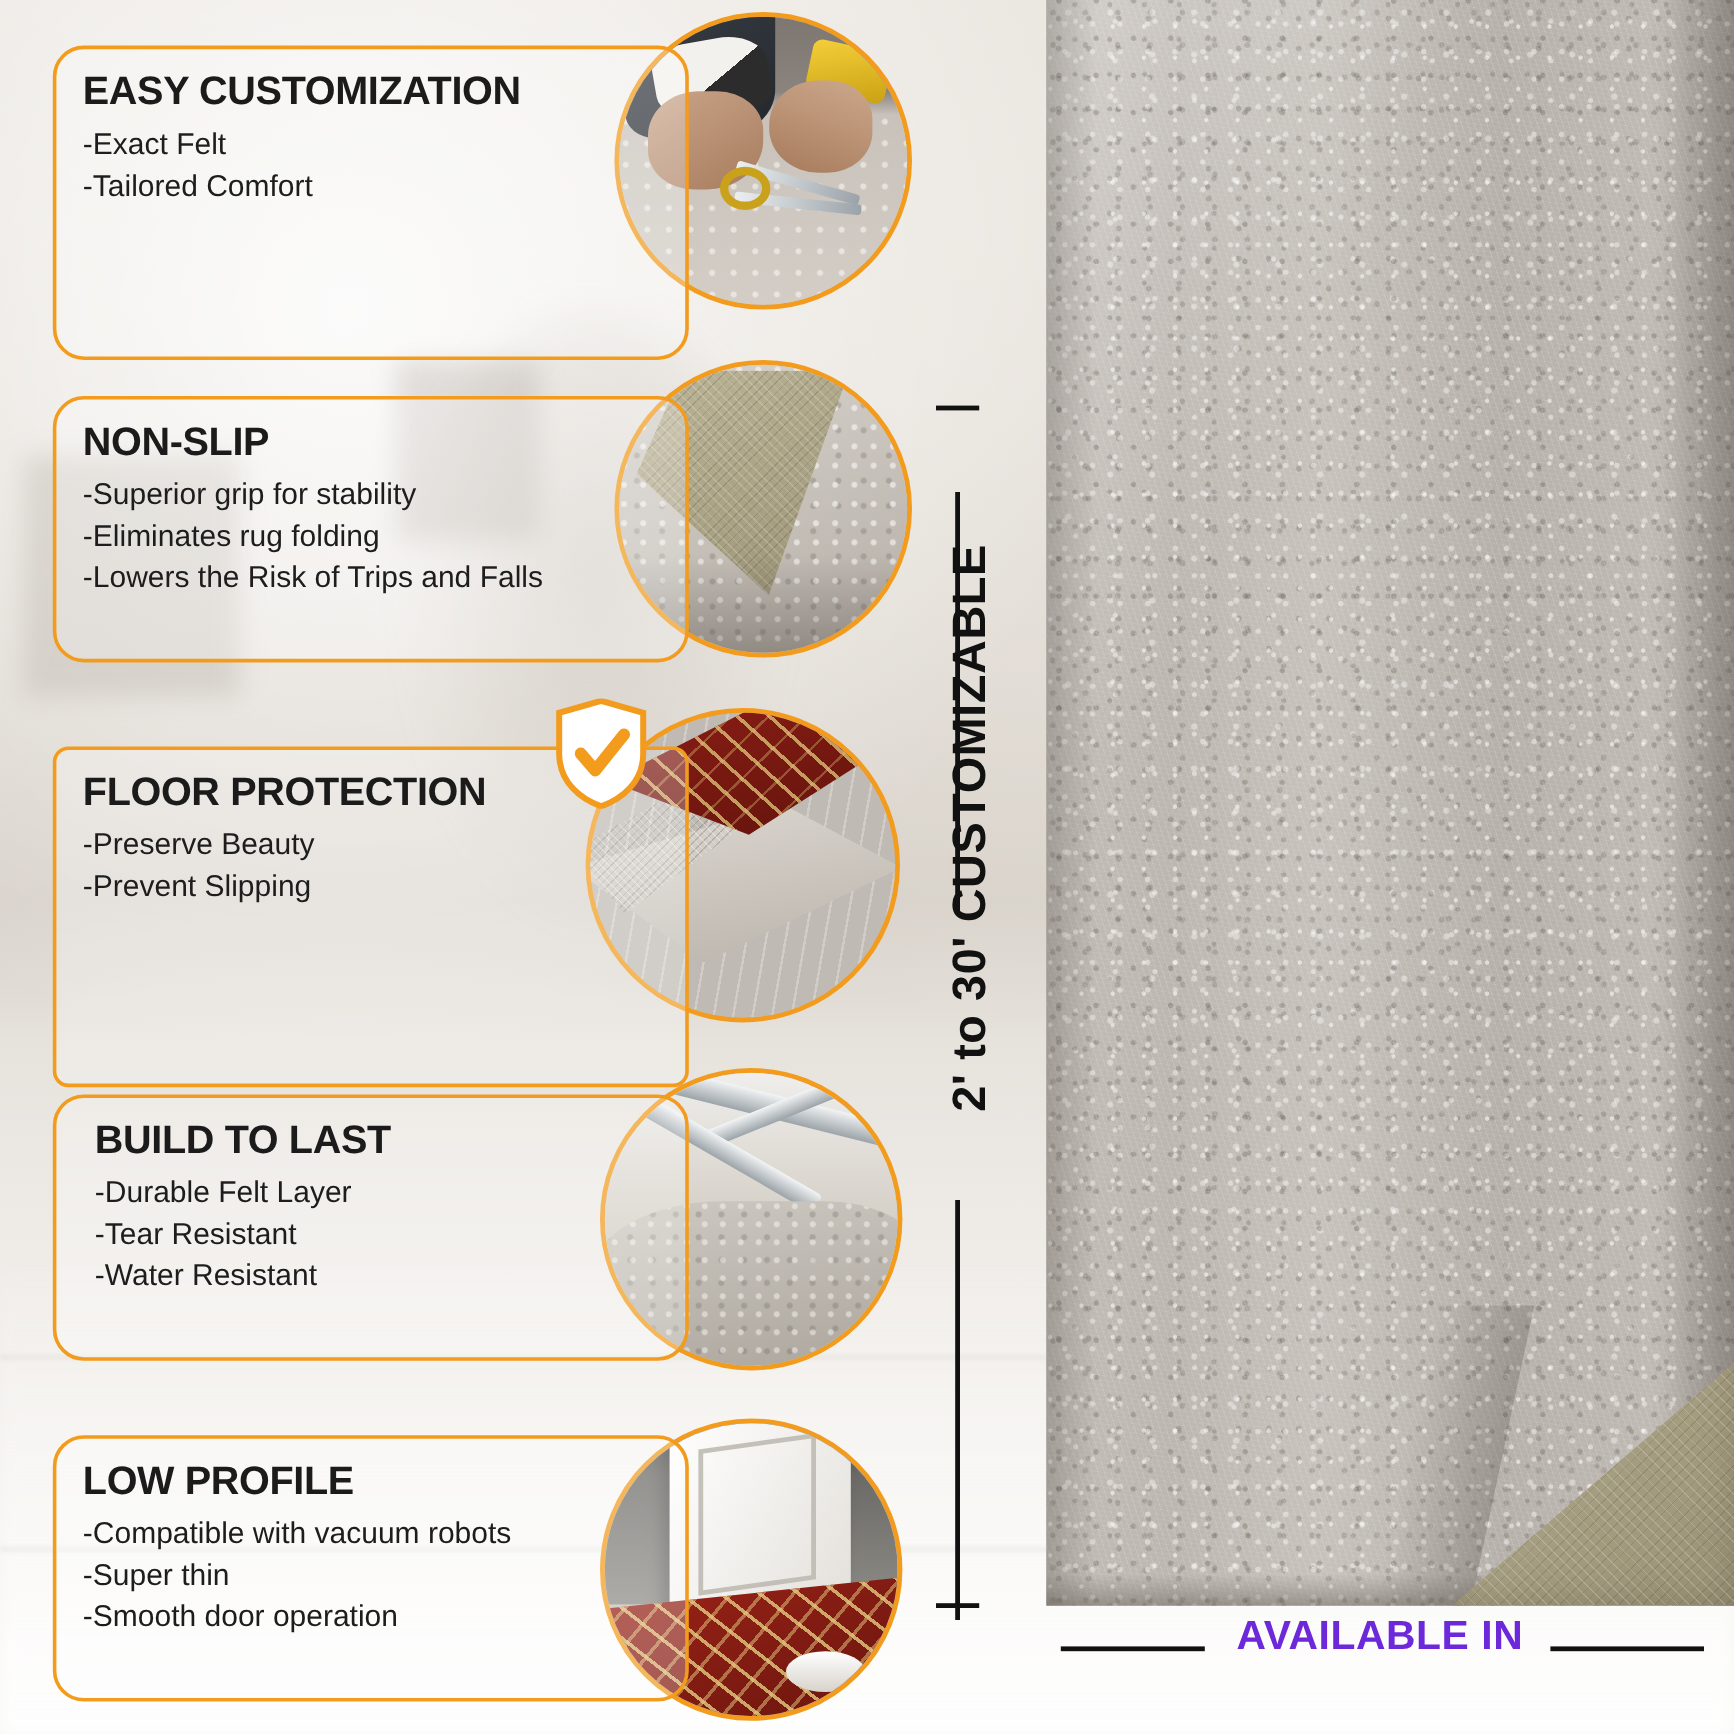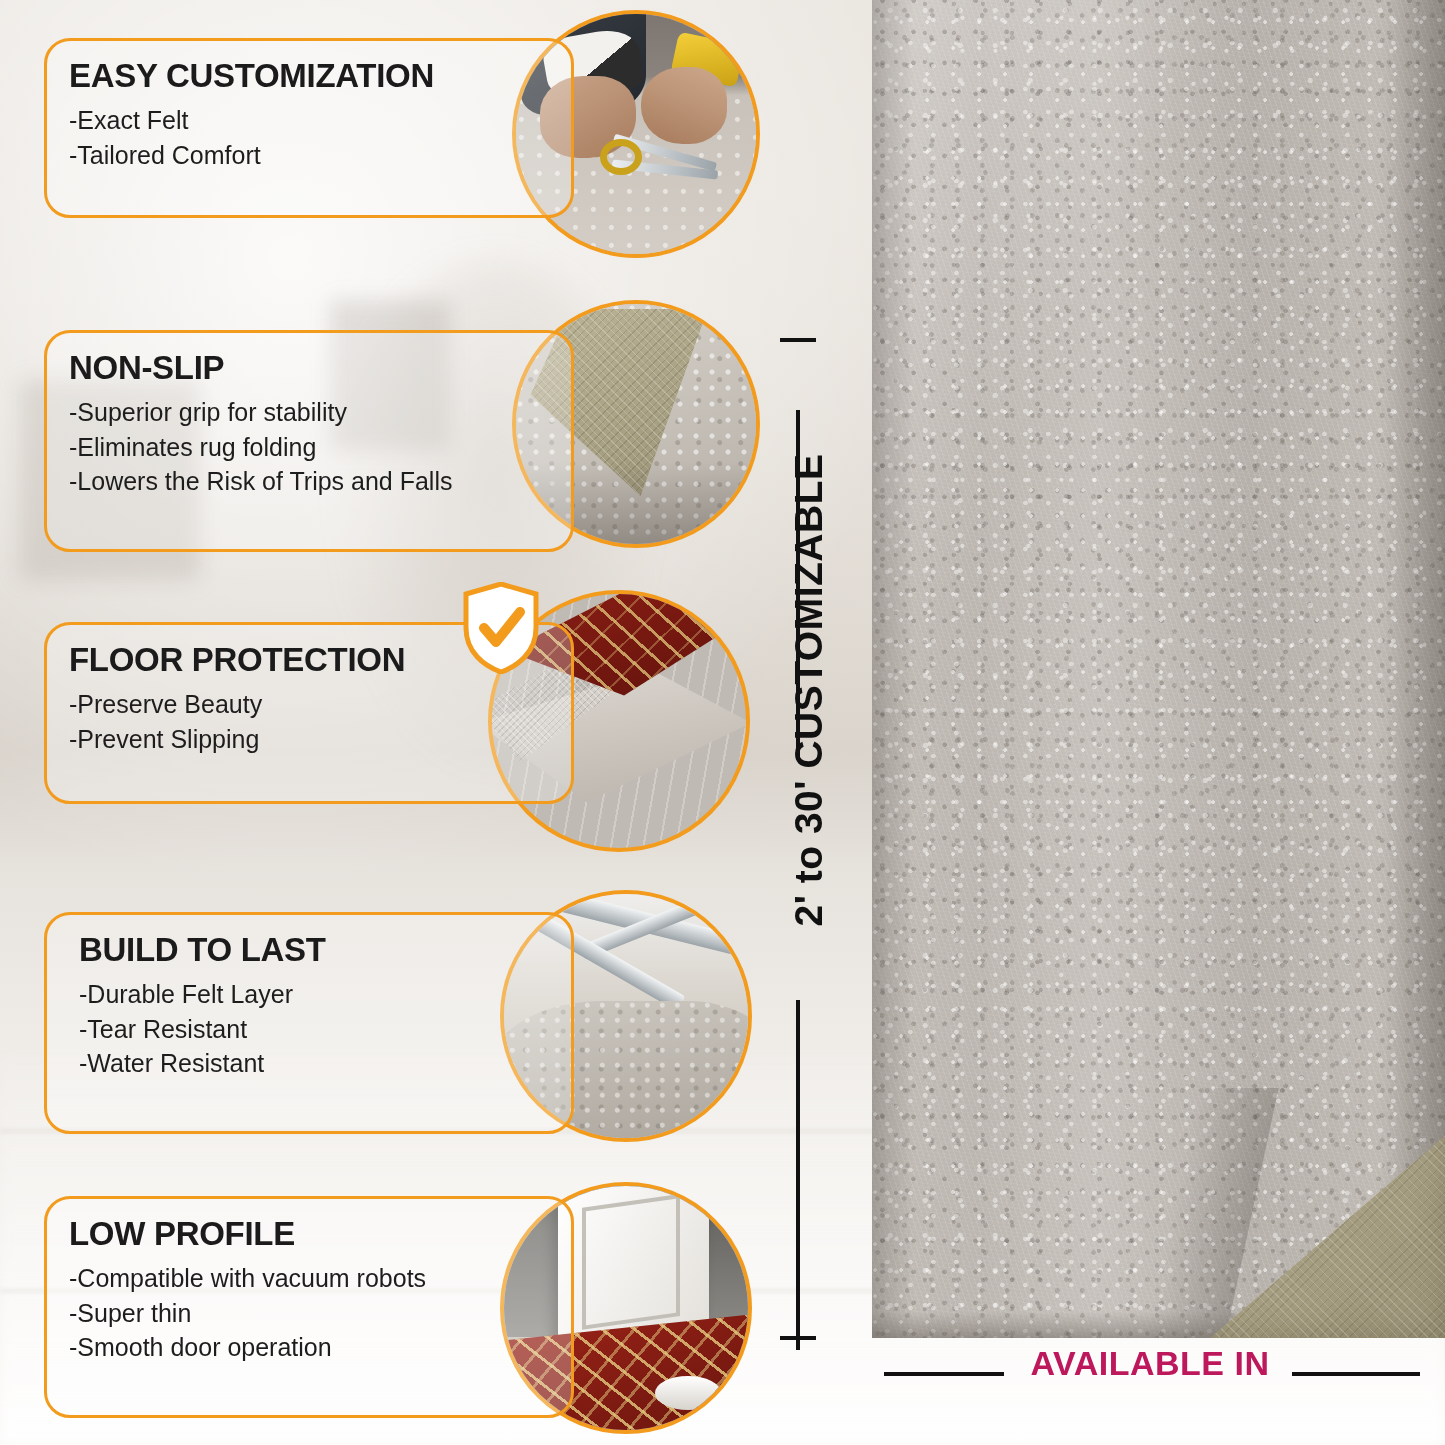--- a/index.html
+++ b/index.html
@@ -144,21 +144,21 @@
     position: absolute; background: #111;
   }
   .tick-v   { width: 4px; height: 350px; }
   .tick-cap { height: 4px; width: 36px; }
   .tick-h   { height: 4px; }
 
   .avail-label {
     position: absolute;
     left: 880px; top: 1344px; width: 540px;
     text-align: center;
-    color: #be185d;
+    color: #6d28d9;
   }
   .avail-label .l1 { font-size: 34px; font-weight: bold; letter-spacing: 0.5px; }
   .avail-label .l2 { font-size: 36px; font-weight: bold; letter-spacing: 0.5px; margin-top: 2px; }
 
   
   .card {
     position: absolute;
     left: 44px;
     width: 530px;
     border: 3px solid #f29b1d;
@@ -175,23 +175,23 @@
     font-family: "Liberation Sans", sans-serif;
   }
   .card li {
     list-style: none;
     font-size: 25px;
     color: #1d1d1d;
     line-height: 1.38;
     white-space: nowrap;
   }
 
-  .c1 { top: 38px;   height: 180px; }
+  .c1 { top: 38px;   height: 262px; }
   .c2 { top: 330px;  height: 222px; }
-  .c3 { top: 622px;  height: 182px; }
+  .c3 { top: 622px;  height: 284px; border-radius: 13px; }
   .c4 { top: 912px;  height: 222px; padding-left: 32px; }
   .c5 { top: 1196px; height: 222px; }
 
   
   .photo {
     position: absolute;
     border: 4px solid #f29b1d;
     border-radius: 50%;
     overflow: hidden;
     background: #cfcac3;

